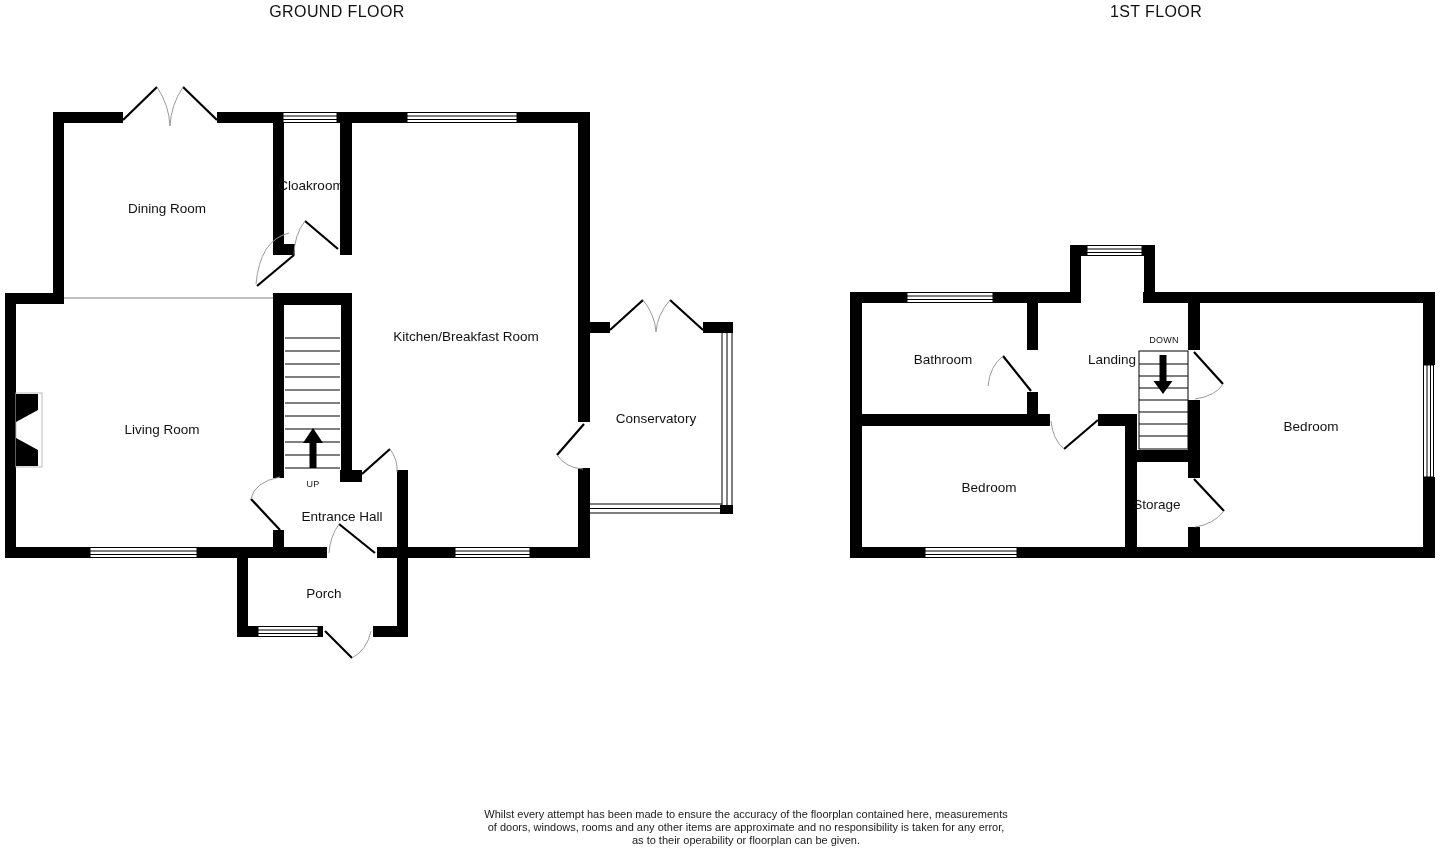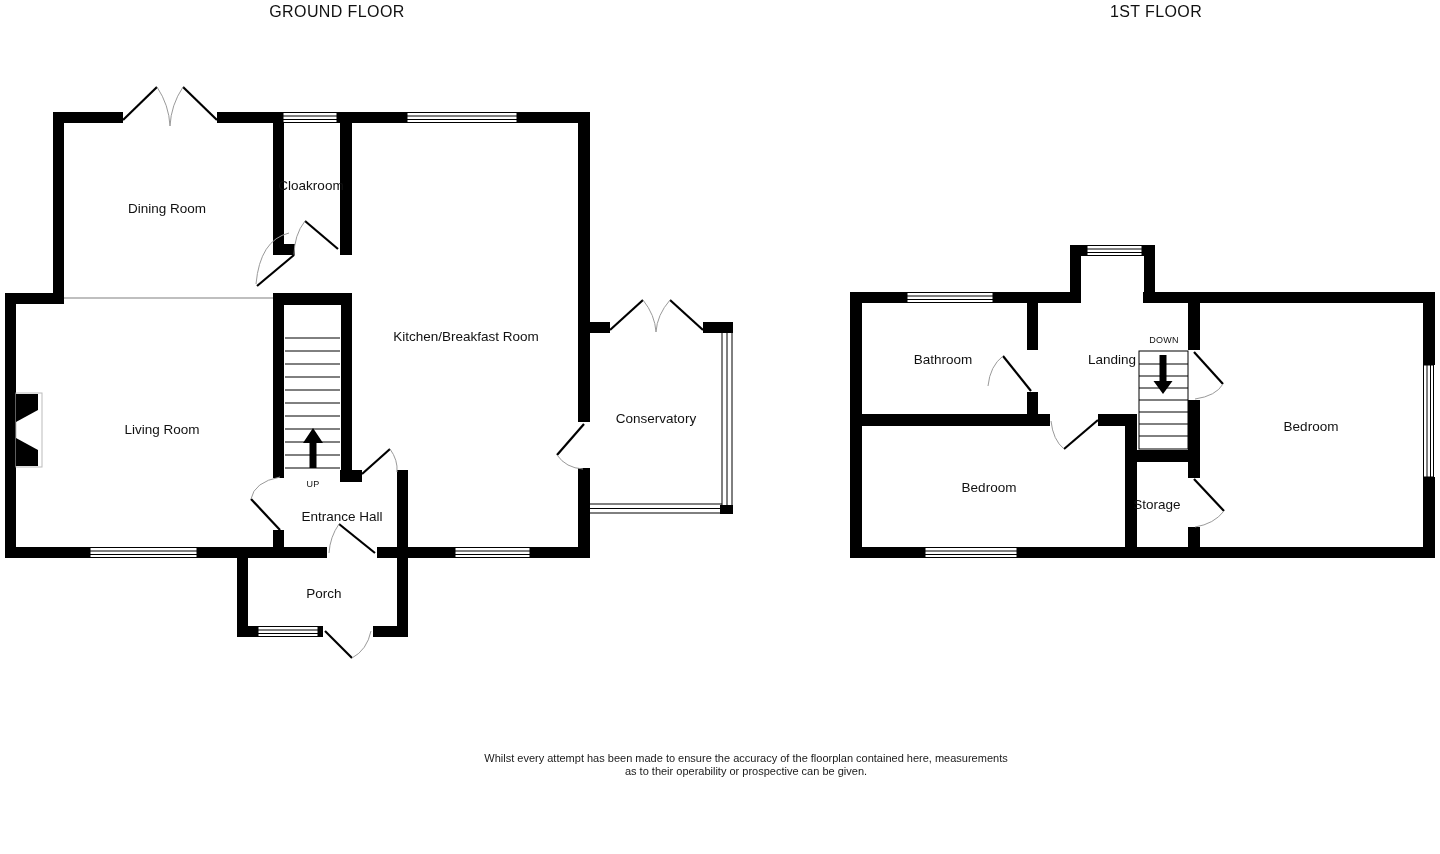--- a/index.html
+++ b/index.html
@@ -14,21 +14,21 @@
   svg text {
     font-family: "Liberation Sans", sans-serif;
     fill: #111111;
   }
   .floor-title { font-size: 16px; letter-spacing: 0.4px; }
   .room-label  { font-size: 13.5px; }
   .stair-label { font-size: 9px; letter-spacing: 0.3px; }
   .disclaimer {
     position: absolute;
     left: 436px;
-    top: 752px;
+    top: 808px;
     width: 620px;
     text-align: center;
     font-size: 11px;
     line-height: 13px;
     color: #1a1a1a;
   }
 </style>
 </head>
 <body>
 
@@ -293,16 +293,17 @@
   <text class="room-label" x="1311" y="431" text-anchor="middle">Bedroom</text>
   <text class="room-label" x="989" y="492" text-anchor="middle">Bedroom</text>
   <text class="room-label" x="1157" y="509" text-anchor="middle">Storage</text>
   <text class="stair-label" x="1164" y="343" text-anchor="middle">DOWN</text>
 
 </svg>
 
 
 <div class="disclaimer">
   <div>Whilst every attempt has been made to ensure the accuracy of the floorplan contained here, measurements</div>
-  <div>as to their operability or prospective can be given.</div>
+  <div>of doors, windows, rooms and any other items are approximate and no responsibility is taken for any error,</div>
+  <div>as to their operability or floorplan can be given.</div>
 </div>
 
 </div>
 
 </body></html>

